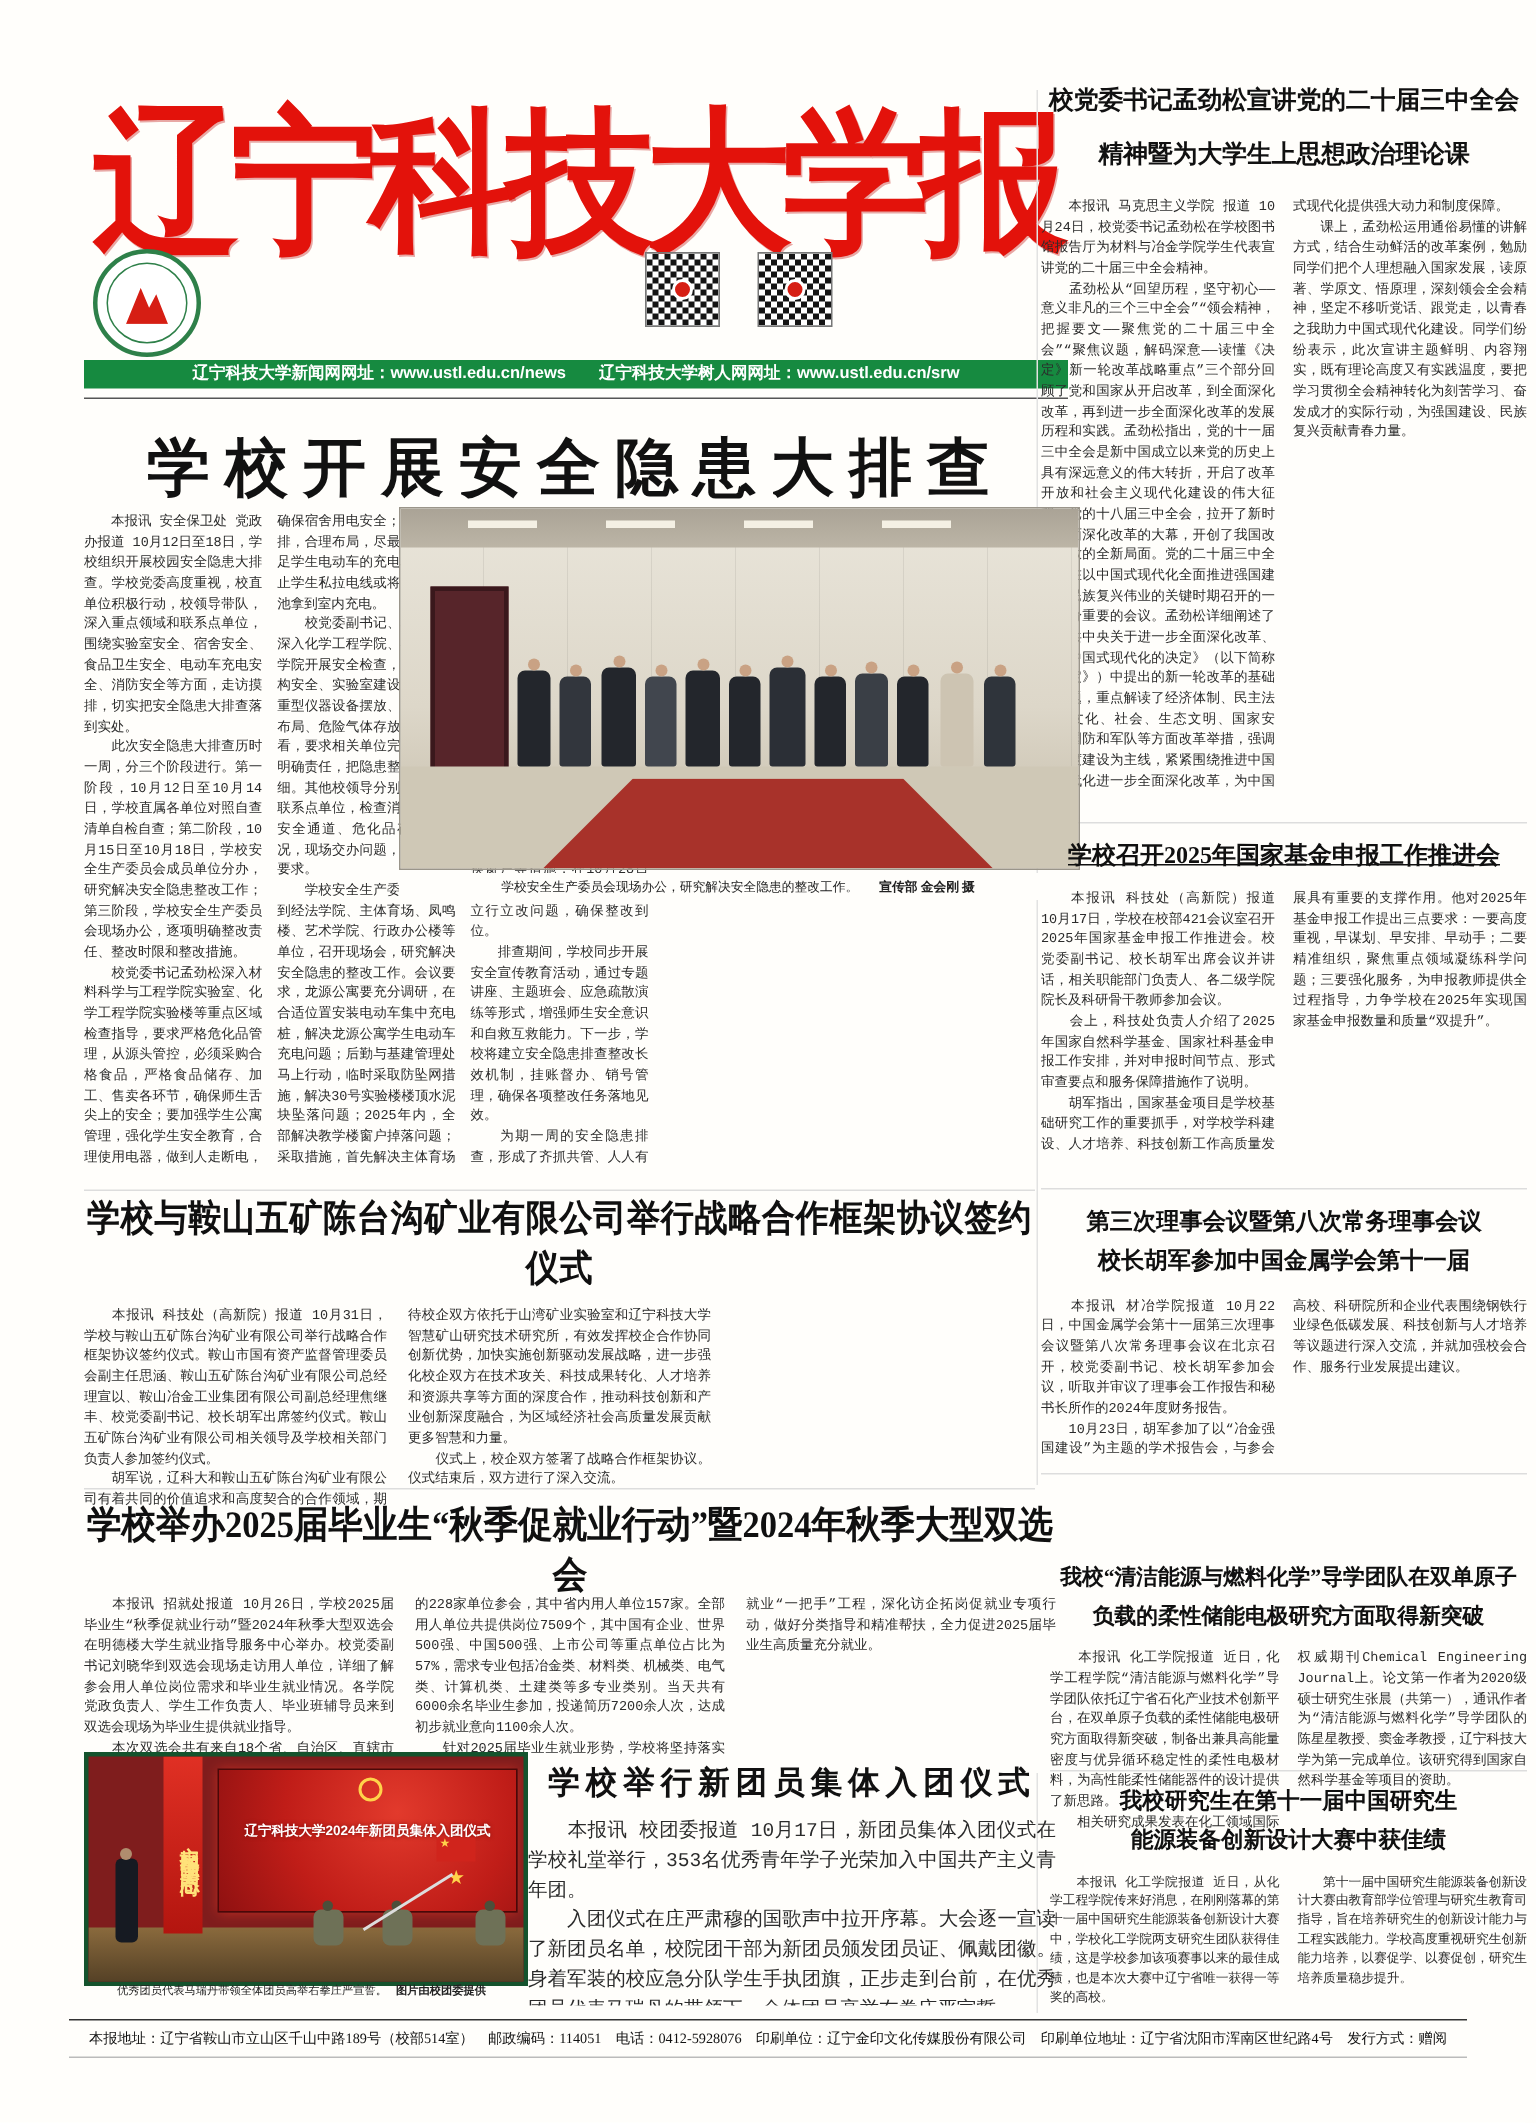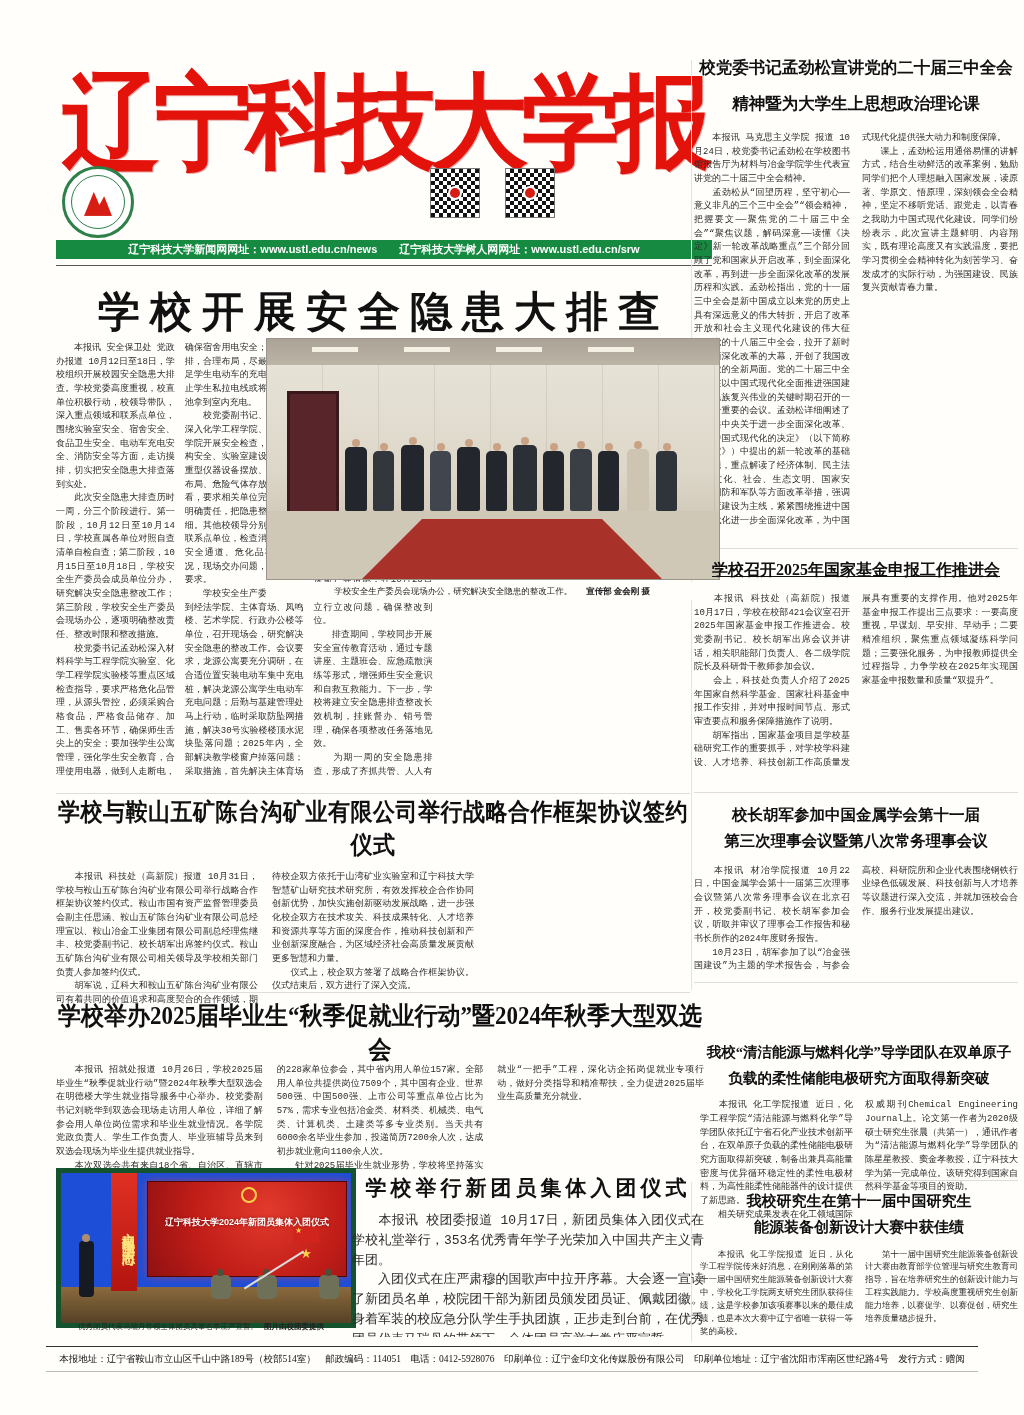--- a/index.html
+++ b/index.html
@@ -50,21 +50,21 @@
   .p1-floor{position:absolute;left:0;bottom:0;width:100%;height:68px;background:#cfc8b6;}
   .p1-carpet{position:absolute;left:95px;bottom:0;width:300px;height:60px;background:#a8322a;
     clip-path:polygon(20% 0,80% 0,100% 100%,0 100%);}
   .fig{position:absolute;border-radius:5px 5px 2px 2px;background:#23262c;}
   .fig::before{content:"";position:absolute;top:-8px;left:50%;width:8px;height:8px;margin-left:-4px;
     border-radius:50%;background:#c9a284;}
   .caption-row{font-size:8.5px;text-align:center;color:#222;background:#fffefb;}
   .caption-credit{font-weight:bold;margin-left:14px;}
 
   
-  .photo2{left:56px;top:1168px;width:290px;height:150px;background:#1d4ed8;overflow:hidden;border:5px solid #14532d;}
+  .photo2{left:56px;top:1168px;width:290px;height:150px;background:#7f1d1d;overflow:hidden;border:3px solid #14532d;}
   .p2-floor{position:absolute;left:0;bottom:0;width:100%;height:36px;
     background:linear-gradient(#8a6a3d,#554126);}
   .p2-screen{position:absolute;left:86px;top:8px;width:198px;height:94px;
     background:radial-gradient(circle at 60% 30%,#e23a2c 0%,#c01d18 55%,#8f1111 100%);
     border:1px solid #4a0808;box-shadow:0 0 8px rgba(255,60,40,.5);}
   .p2-emblem{position:absolute;left:50%;top:5px;width:12px;height:12px;margin-left:-6px;border-radius:50%;
     border:2px solid #ffd24a;}
   .p2-screen-text{position:absolute;left:4px;top:34px;width:190px;text-align:center;color:#fff;
     font-family:"Liberation Sans",sans-serif;font-weight:bold;font-size:9px;
     text-shadow:0 0 3px #7c0c0c;}
@@ -164,22 +164,22 @@
   <div class="abs hline" style="left:56px;top:793px;width:634px;"></div>
 
   <div class="abs" style="left:56px;top:799px;width:634px;">
     <div class="serif-head" style="font-size:22px;letter-spacing:0.5px;transform:scaleY(1.1);">学校与鞍山五矿陈台沟矿业有限公司举行战略合作框架协议签约仪式</div>
     <div class="body-txt cols3" style="margin-top:12px;height:138px;">　　本报讯 科技处（高新院）报道 10月31日，学校与鞍山五矿陈台沟矿业有限公司举行战略合作框架协议签约仪式。鞍山市国有资产监督管理委员会副主任思涵、鞍山五矿陈台沟矿业有限公司总经理宣以、鞍山冶金工业集团有限公司副总经理焦继丰、校党委副书记、校长胡军出席签约仪式。鞍山五矿陈台沟矿业有限公司相关领导及学校相关部门负责人参加签约仪式。
 　　胡军说，辽科大和鞍山五矿陈台沟矿业有限公司有着共同的价值追求和高度契合的合作领域，期待校企双方依托于山湾矿业实验室和辽宁科技大学智慧矿山研究技术研究所，有效发挥校企合作协同创新优势，加快实施创新驱动发展战略，进一步强化校企双方在技术攻关、科技成果转化、人才培养和资源共享等方面的深度合作，推动科技创新和产业创新深度融合，为区域经济社会高质量发展贡献更多智慧和力量。
 　　仪式上，校企双方签署了战略合作框架协议。仪式结束后，双方进行了深入交流。</div>
   </div>
 
   <div class="abs" style="left:694px;top:802px;width:324px;">
+    <div class="serif-head" style="font-size:15.5px;line-height:1.7;">第三次理事会议暨第八次常务理事会议</div>
     <div class="serif-head" style="font-size:15.5px;line-height:1.7;">校长胡军参加中国金属学会第十一届</div>
-    <div class="serif-head" style="font-size:15.5px;line-height:1.7;">第三次理事会议暨第八次常务理事会议</div>
     <div class="body-txt cols2" style="margin-top:10px;height:114px;">　　本报讯 材冶学院报道 10月22日，中国金属学会第十一届第三次理事会议暨第八次常务理事会议在北京召开，校党委副书记、校长胡军参加会议，听取并审议了理事会工作报告和秘书长所作的2024年度财务报告。
 　　10月23日，胡军参加了以“冶金强国建设”为主题的学术报告会，与参会高校、科研院所和企业代表围绕钢铁行业绿色低碳发展、科技创新与人才培养等议题进行深入交流，并就加强校会合作、服务行业发展提出建议。</div>
   </div>
   <div class="abs hline" style="left:694px;top:982px;width:324px;"></div>
   <div class="abs hline" style="left:56px;top:992px;width:634px;"></div>
 
   <div class="abs" style="left:56px;top:1002px;width:648px;">
     <div class="serif-head" style="font-size:23px;transform:scaleY(1.08);">学校举办2025届毕业生“秋季促就业行动”暨2024年秋季大型双选会</div>
     <div class="body-txt cols3" style="height:118px;">　　本报讯 招就处报道 10月26日，学校2025届毕业生“秋季促就业行动”暨2024年秋季大型双选会在明德楼大学生就业指导服务中心举办。校党委副书记刘晓华到双选会现场走访用人单位，详细了解参会用人单位岗位需求和毕业生就业情况。各学院党政负责人、学生工作负责人、毕业班辅导员来到双选会现场为毕业生提供就业指导。
 　　本次双选会共有来自18个省、自治区、直辖市的228家单位参会，其中省内用人单位157家。全部用人单位共提供岗位7509个，其中国有企业、世界500强、中国500强、上市公司等重点单位占比为57%，需求专业包括冶金类、材料类、机械类、电气类、计算机类、土建类等多专业类别。当天共有6000余名毕业生参加，投递简历7200余人次，达成初步就业意向1100余人次。

